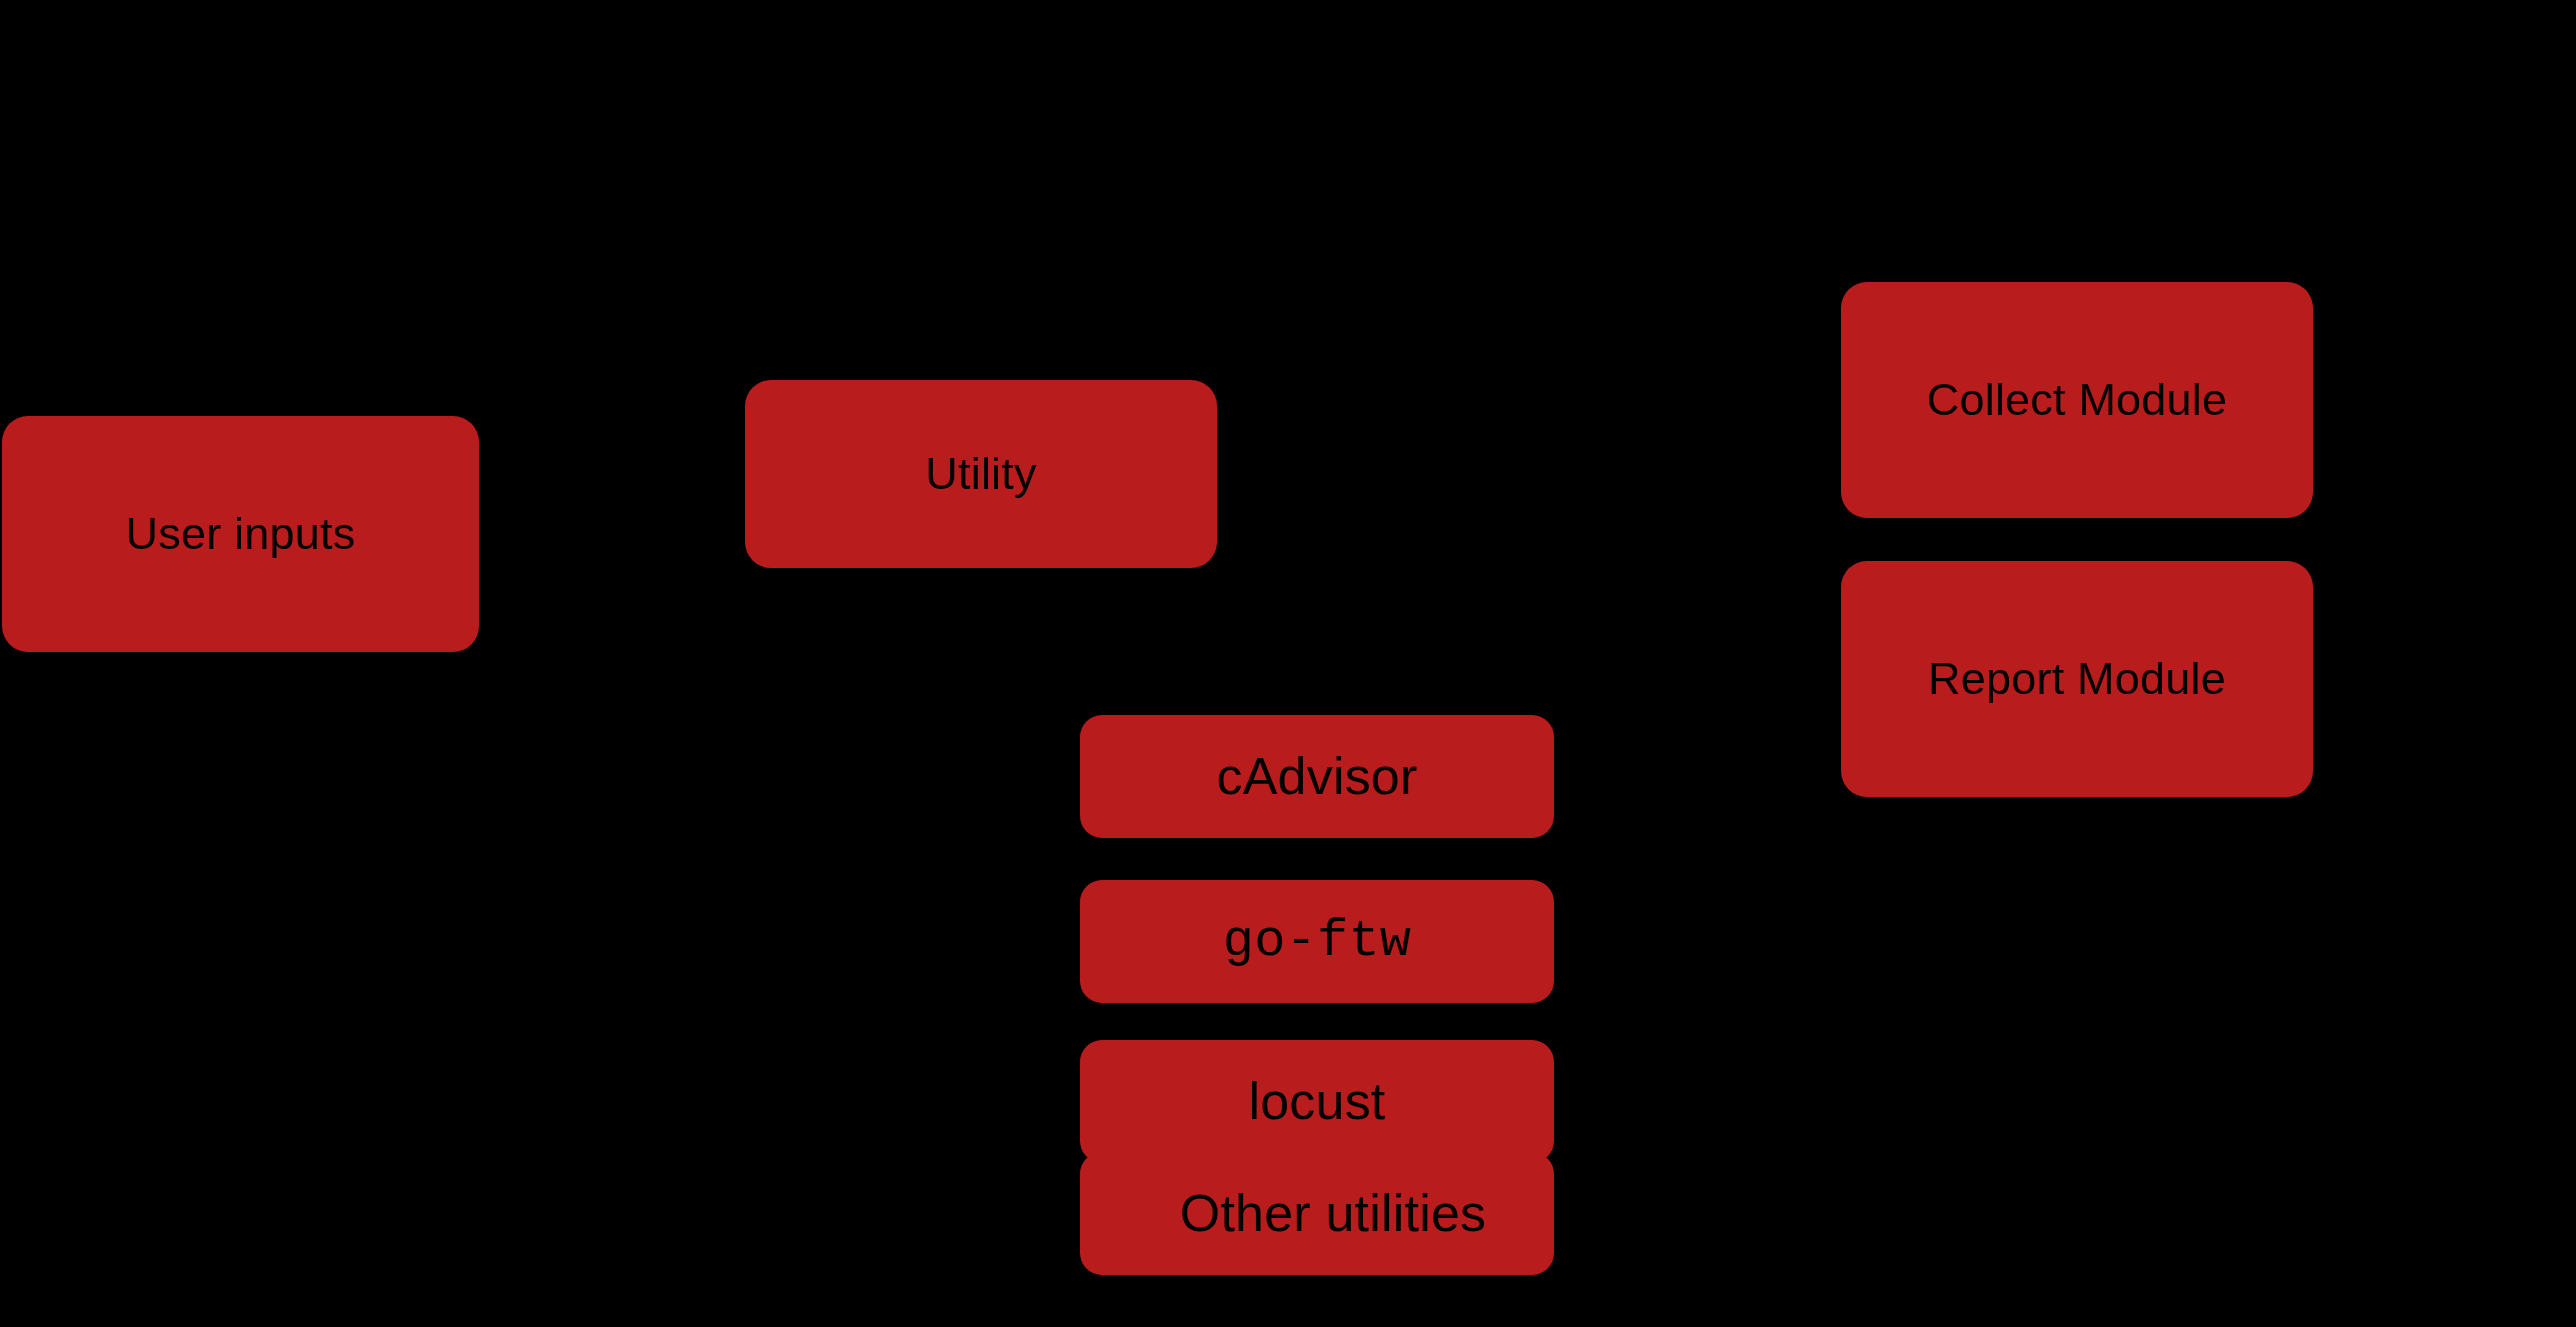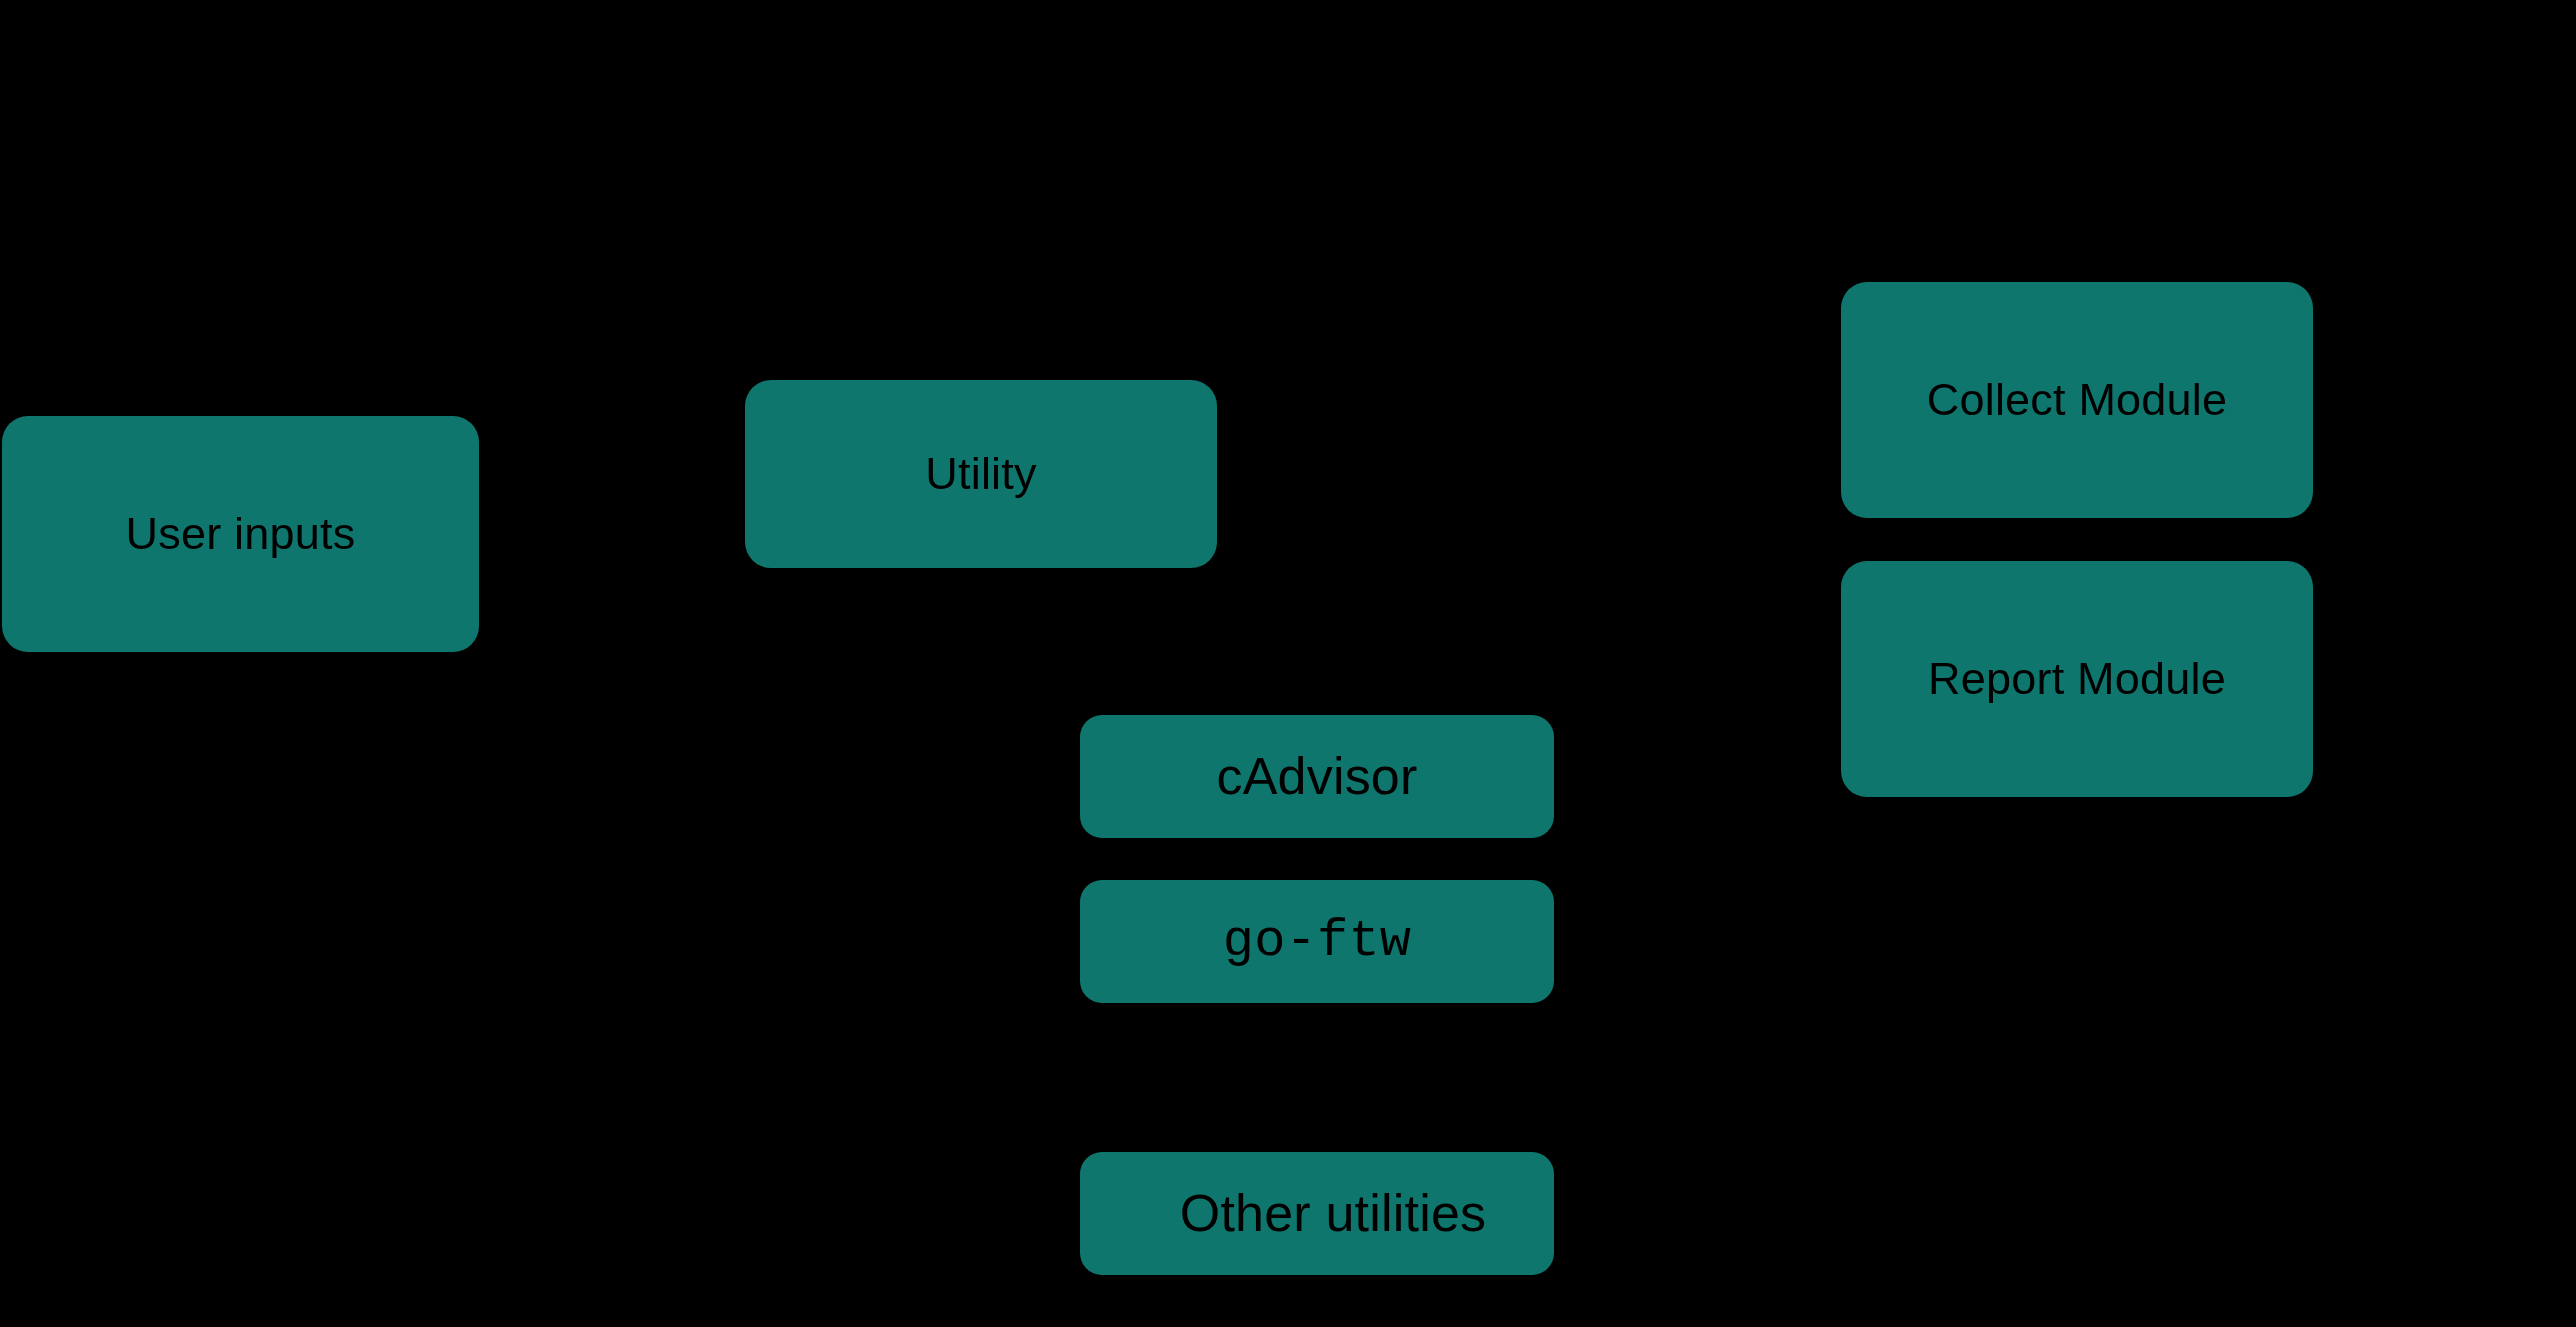--- a/index.html
+++ b/index.html
@@ -14,21 +14,21 @@
     font-family: "Liberation Sans", sans-serif;
   }
   #diagram-canvas {
     position: relative;
     width: 2576px;
     height: 1328px;
     background: #000000;
   }
   .node {
     position: absolute;
-    background: #0f766e;
+    background: #b91c1c;
     color: #000000;
     border-radius: 26px;
     display: flex;
     align-items: center;
     justify-content: center;
     text-align: center;
     box-sizing: border-box;
     line-height: 1.15;
     font-weight: 400;
     letter-spacing: 0.2px;
@@ -86,20 +86,23 @@
   </div>
 
   <div class="node node--child node--cadvisor">
     <span class="node-label">cAdvisor</span>
   </div>
 
   <div class="node node--child node--goftw">
     <span class="node-label">go-ftw</span>
   </div>
 
+  <div class="node node--child node--locust">
+    <span class="node-label">locust</span>
+  </div>
 
   <div class="node node--child node--other-utilities">
     <span class="node-label">Other utilities</span>
   </div>
 
   <div class="node node--right node--collect-module">
     <span class="node-label">Collect Module</span>
   </div>
 
   <div class="node node--right node--report-module">

